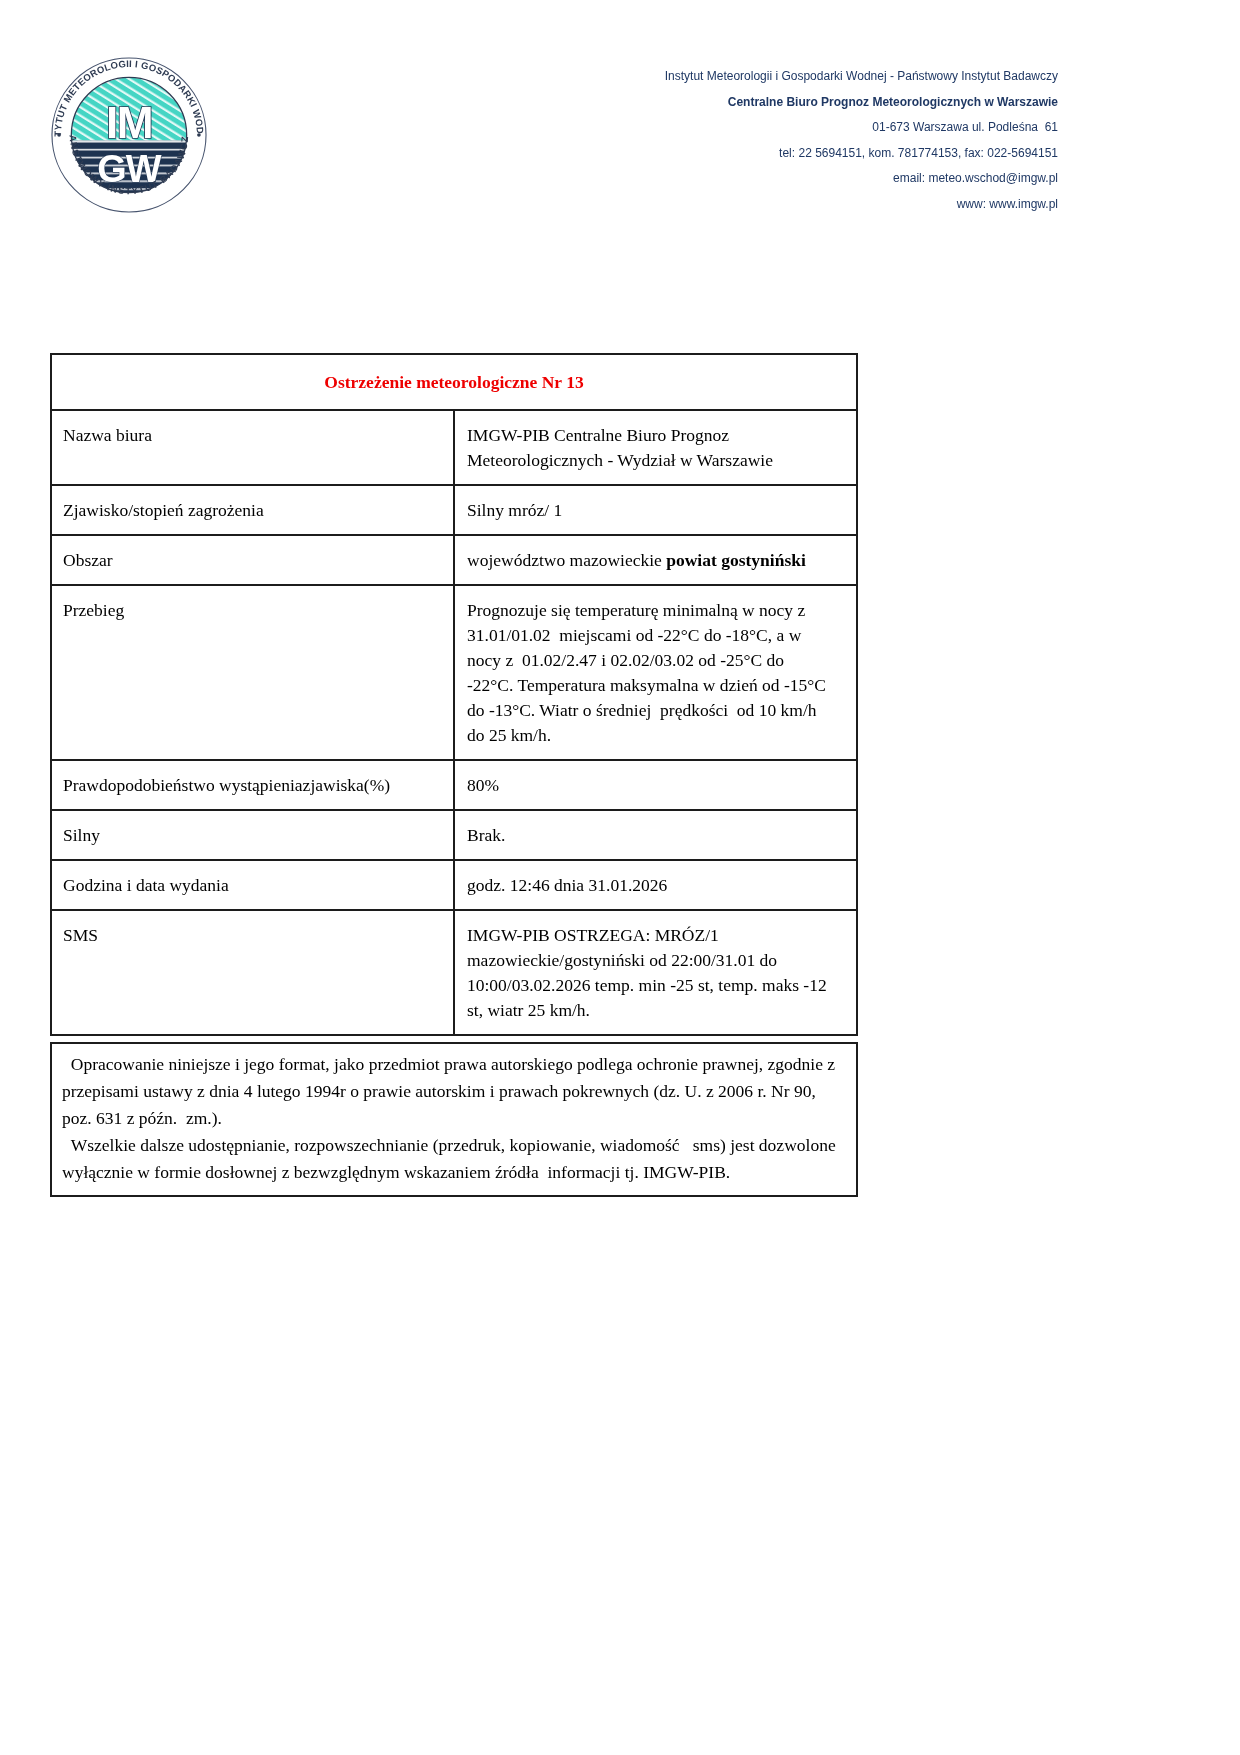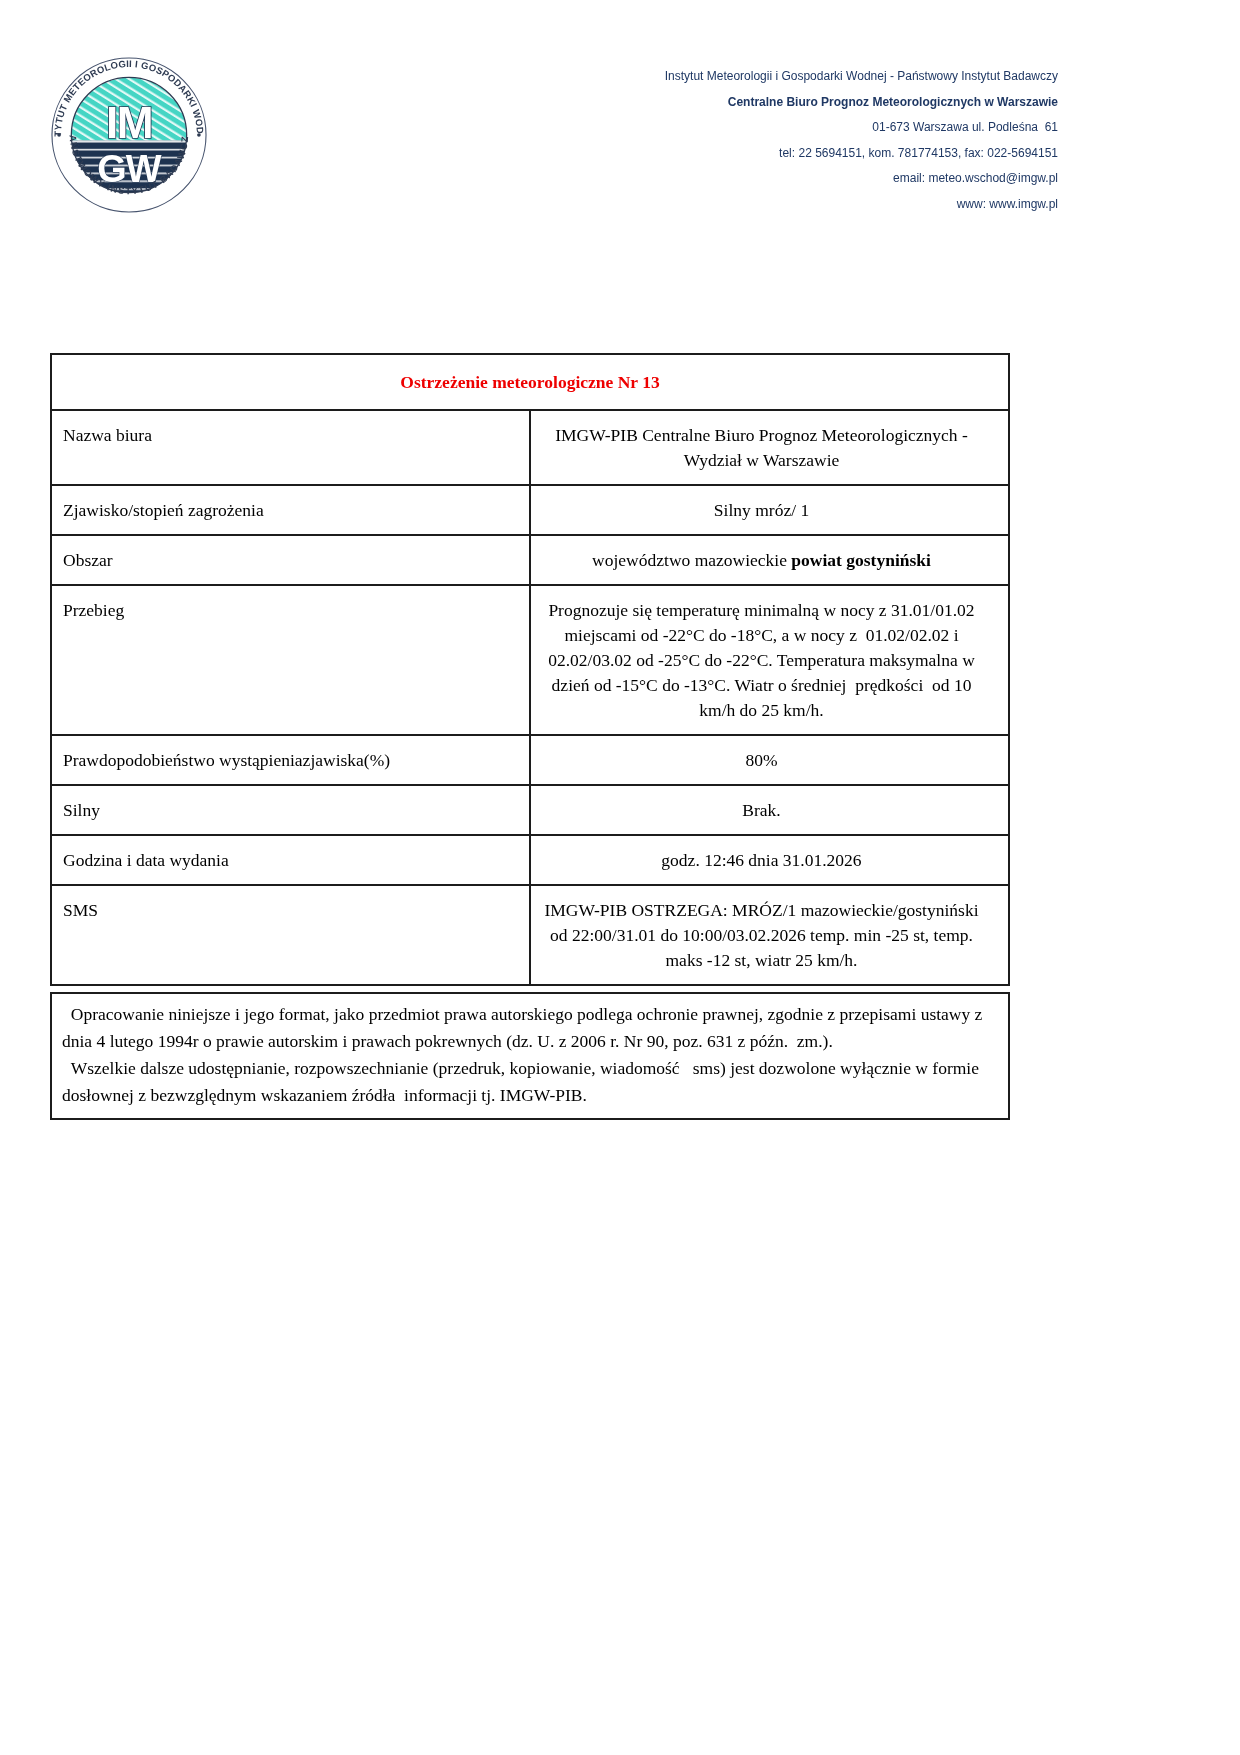--- a/index.html
+++ b/index.html
@@ -31,21 +31,21 @@
     padding-top:8px;
     white-space:pre-wrap;
   }
   .hline{ white-space:pre-wrap; }
   .hline.bold{ font-weight:bold; }
 
   
   .docbody{
     position:absolute;
     top:353px; left:50px;
-    width:960px;
+    width:808px;
   }
   table.warning-table{
     width:100%;
     border-collapse:collapse;
     table-layout:fixed;
   }
   table.warning-table td{
     border:2px solid #1c1c1c;
     vertical-align:top;
     font-size:17.5px;
@@ -60,21 +60,20 @@
     padding:15px 8px 14px 8px;
   }
   td.label-cell{
     width:255px;
     font-weight:normal;
     padding:12px 10px 11px 11px;
   }
   td.value-cell{
     padding:12px 28px 11px 12px;
     white-space:pre-wrap;
-    text-align:center;
   }
   td.value-cell .b{ font-weight:bold; }
 
   
   .copyright{
     margin-top:6px;
     border:2px solid #1c1c1c;
     padding:7px 10px 9px 10px;
     font-size:17.5px;
     line-height:27px;
@@ -158,21 +157,21 @@
           <tr>
             <td class="label-cell">Zjawisko/stopień zagrożenia</td>
             <td class="value-cell"><span>Silny mróz/ 1</span></td>
           </tr>
           <tr>
             <td class="label-cell">Obszar</td>
             <td class="value-cell"><span>województwo mazowieckie </span><span class="b">powiat gostyniński</span></td>
           </tr>
           <tr>
             <td class="label-cell">Przebieg</td>
-            <td class="value-cell"><span>Prognozuje się temperaturę minimalną w nocy z 31.01/01.02  miejscami od -22°C do -18°C, a w nocy z  01.02/02.02 i 02.02/03.02 od -25°C do -22°C. Temperatura maksymalna w dzień od -15°C do -13°C. Wiatr o średniej  prędkości  od 10 km/h do 25 km/h.</span></td>
+            <td class="value-cell"><span>Prognozuje się temperaturę minimalną w nocy z 31.01/01.02  miejscami od -22°C do -18°C, a w nocy z  01.02/2.47 i 02.02/03.02 od -25°C do -22°C. Temperatura maksymalna w dzień od -15°C do -13°C. Wiatr o średniej  prędkości  od 10 km/h do 25 km/h.</span></td>
           </tr>
           <tr>
             <td class="label-cell">Prawdopodobieństwo wystąpieniazjawiska(%)</td>
             <td class="value-cell"><span>80%</span></td>
           </tr>
           <tr>
             <td class="label-cell">Silny</td>
             <td class="value-cell"><span>Brak.</span></td>
           </tr>
           <tr>

